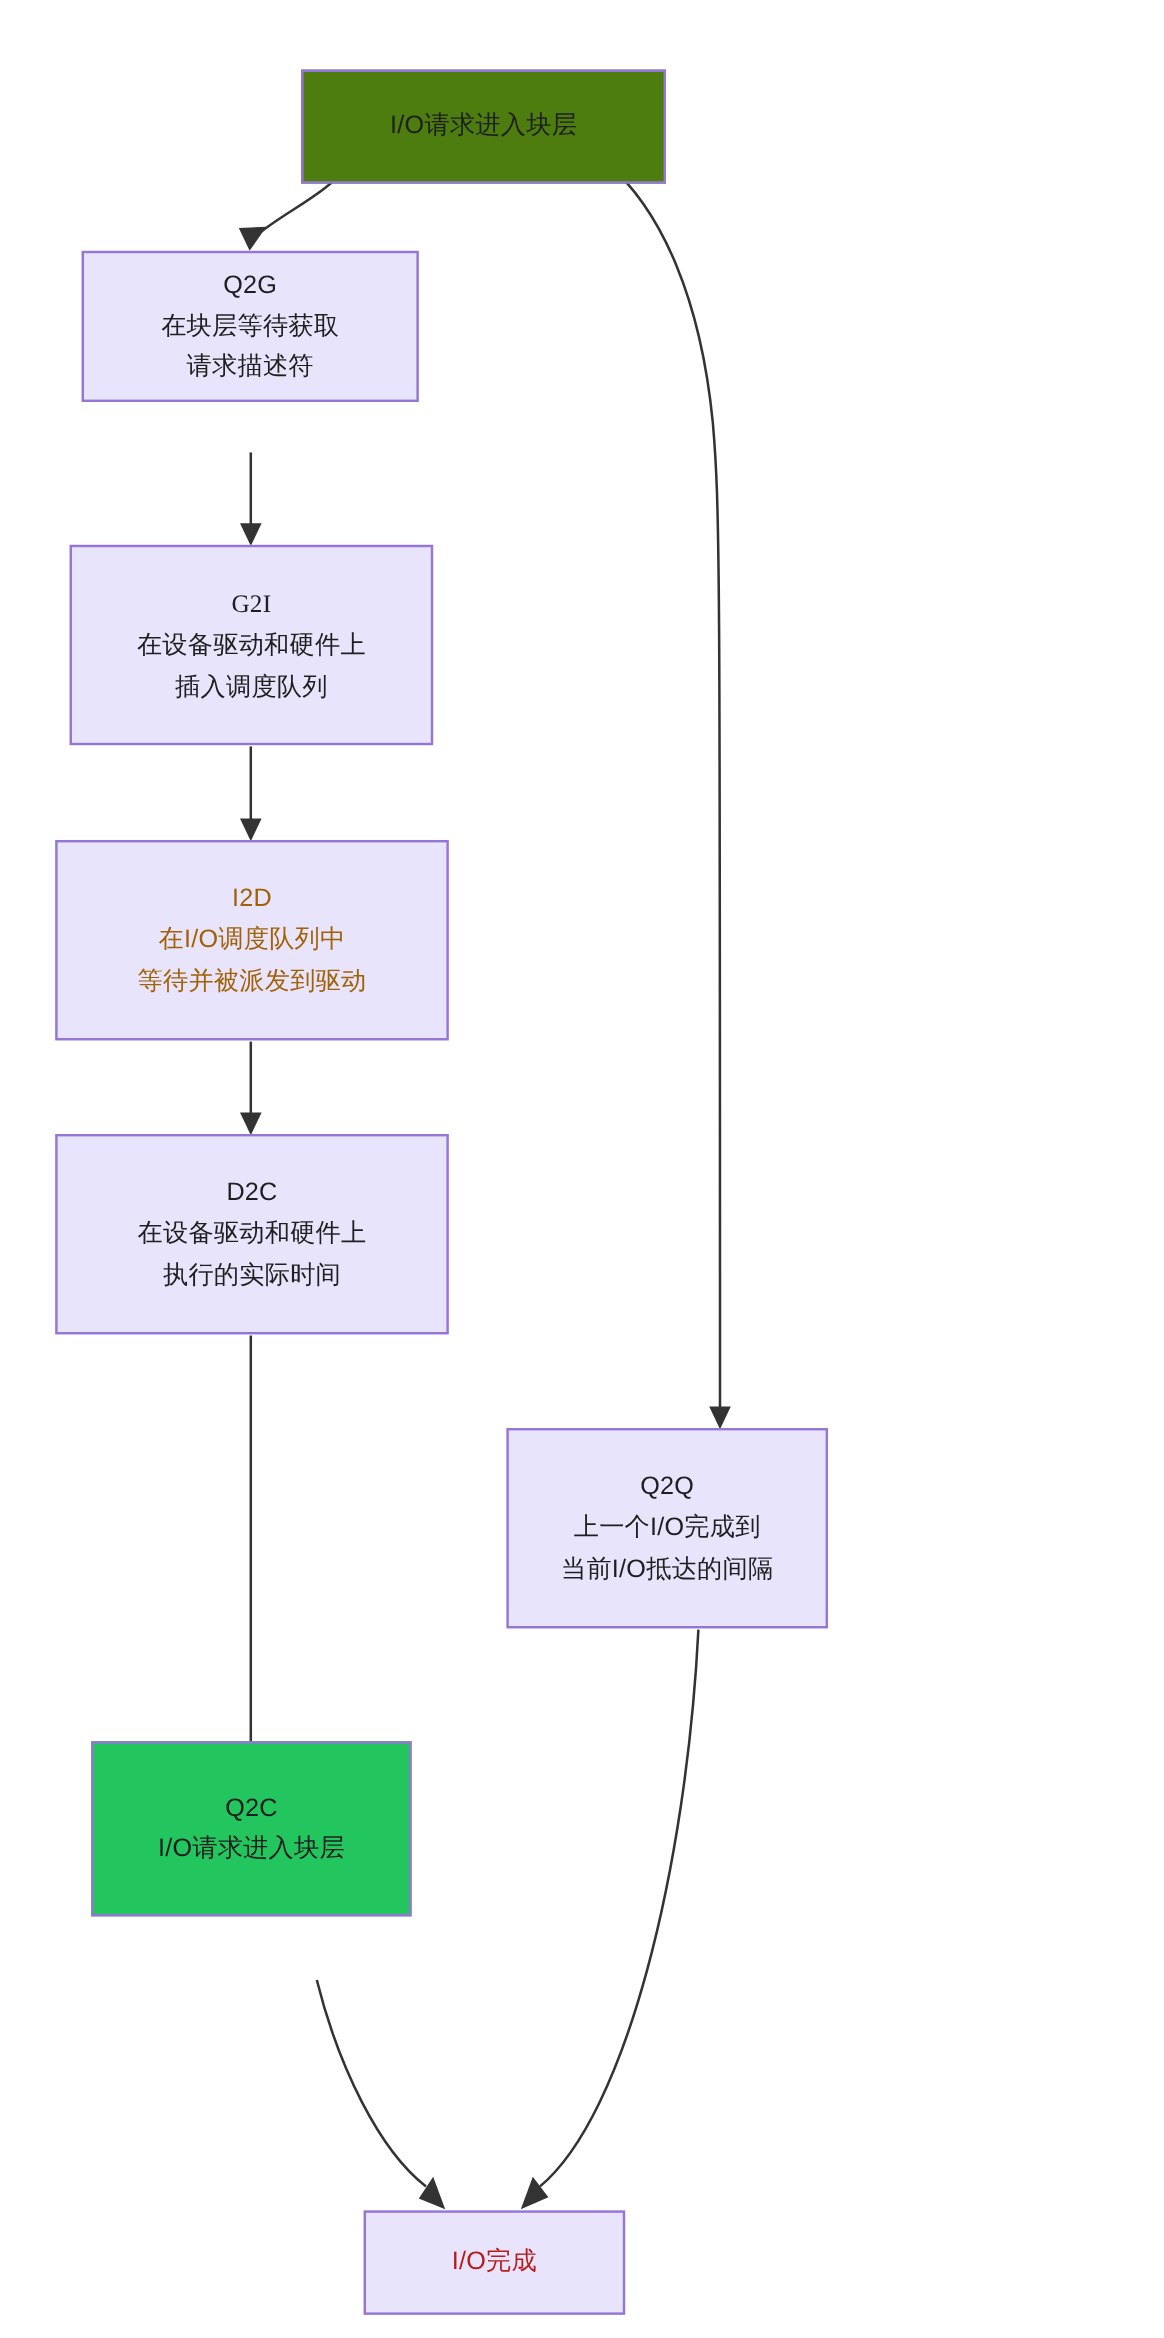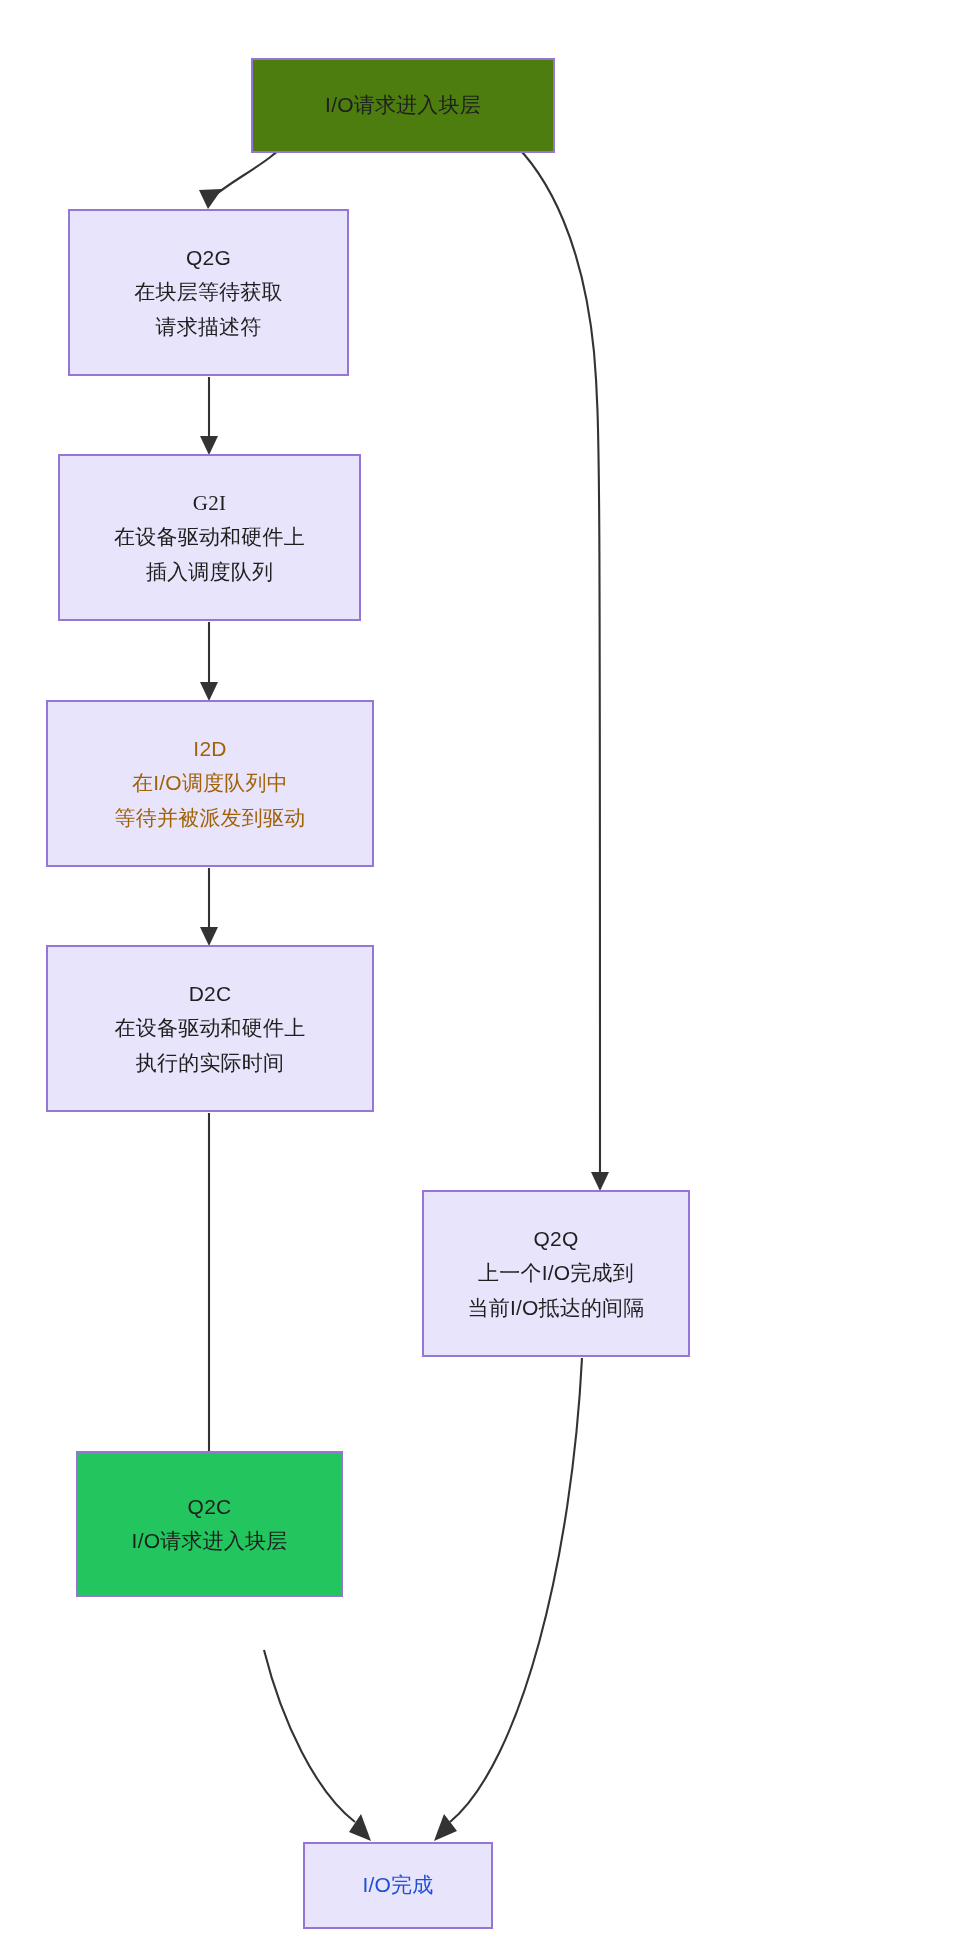--- a/index.html
+++ b/index.html
@@ -101,21 +101,21 @@
     <g>
       <path class="edge-path" d="M 582 1358 C 572 1556, 522 1762, 450 1822"></path>
       <polygon class="arrow-head" points="434,1841 444,1814, 457,1831"></polygon>
     </g>
   </svg>
 
   <div id="nodes">
       <div class="node" style="left: 251px; top: 40px; width: 304px; height: 95px; background: #4d7c0f; border-color: rgb(149, 117, 214); color: rgb(31, 31, 31); margin-top: 18px;">
         <span class="line">I/O请求进入块层</span>
       </div>
-      <div class="node" style="left: 68px; top: 209px; width: 281px; height: 167px; background: rgb(232, 228, 251); border-color: rgb(149, 117, 214); color: rgb(31, 31, 31);">
+      <div class="node" style="left: 68px; top: 209px; width: 281px; height: 126px; background: rgb(232, 228, 251); border-color: rgb(149, 117, 214); color: rgb(31, 31, 31);">
         <span class="line">Q2G</span>
         <span class="line">在块层等待获取</span>
         <span class="line">请求描述符</span>
       </div>
       <div class="node" style="left: 58px; top: 454px; width: 303px; height: 167px; background: rgb(232, 228, 251); border-color: rgb(149, 117, 214); color: rgb(31, 31, 31); font-family: Liberation Serif, serif;">
         <span class="line">G2I</span>
         <span class="line">在设备驱动和硬件上</span>
         <span class="line">插入调度队列</span>
       </div>
       <div class="node" style="left: 46px; top: 700px; width: 328px; height: 167px; background: rgb(232, 228, 251); border-color: rgb(149, 117, 214); color: #a16207;">
@@ -130,18 +130,18 @@
       </div>
       <div class="node" style="left: 76px; top: 1451px; width: 267px; height: 146px; background: #22c55e; border-color: rgb(149, 117, 214); color: rgb(31, 31, 31);">
         <span class="line">Q2C</span>
         <span class="line">I/O请求进入块层</span>
       </div>
       <div class="node" style="left: 422px; top: 1190px; width: 268px; height: 167px; background: rgb(232, 228, 251); border-color: rgb(149, 117, 214); color: rgb(31, 31, 31);">
         <span class="line">Q2Q</span>
         <span class="line">上一个I/O完成到</span>
         <span class="line">当前I/O抵达的间隔</span>
       </div>
-      <div class="node" style="left: 303px; top: 1842px; width: 190px; height: 87px; background: rgb(232, 228, 251); border-color: rgb(149, 117, 214); color: #1d4ed8;">
+      <div class="node" style="left: 303px; top: 1842px; width: 218px; height: 87px; background: rgb(232, 228, 251); border-color: rgb(149, 117, 214); color: #b91c1c;">
         <span class="line">I/O完成</span>
       </div>
     </div>
 
 </div>
 
 </body></html>

